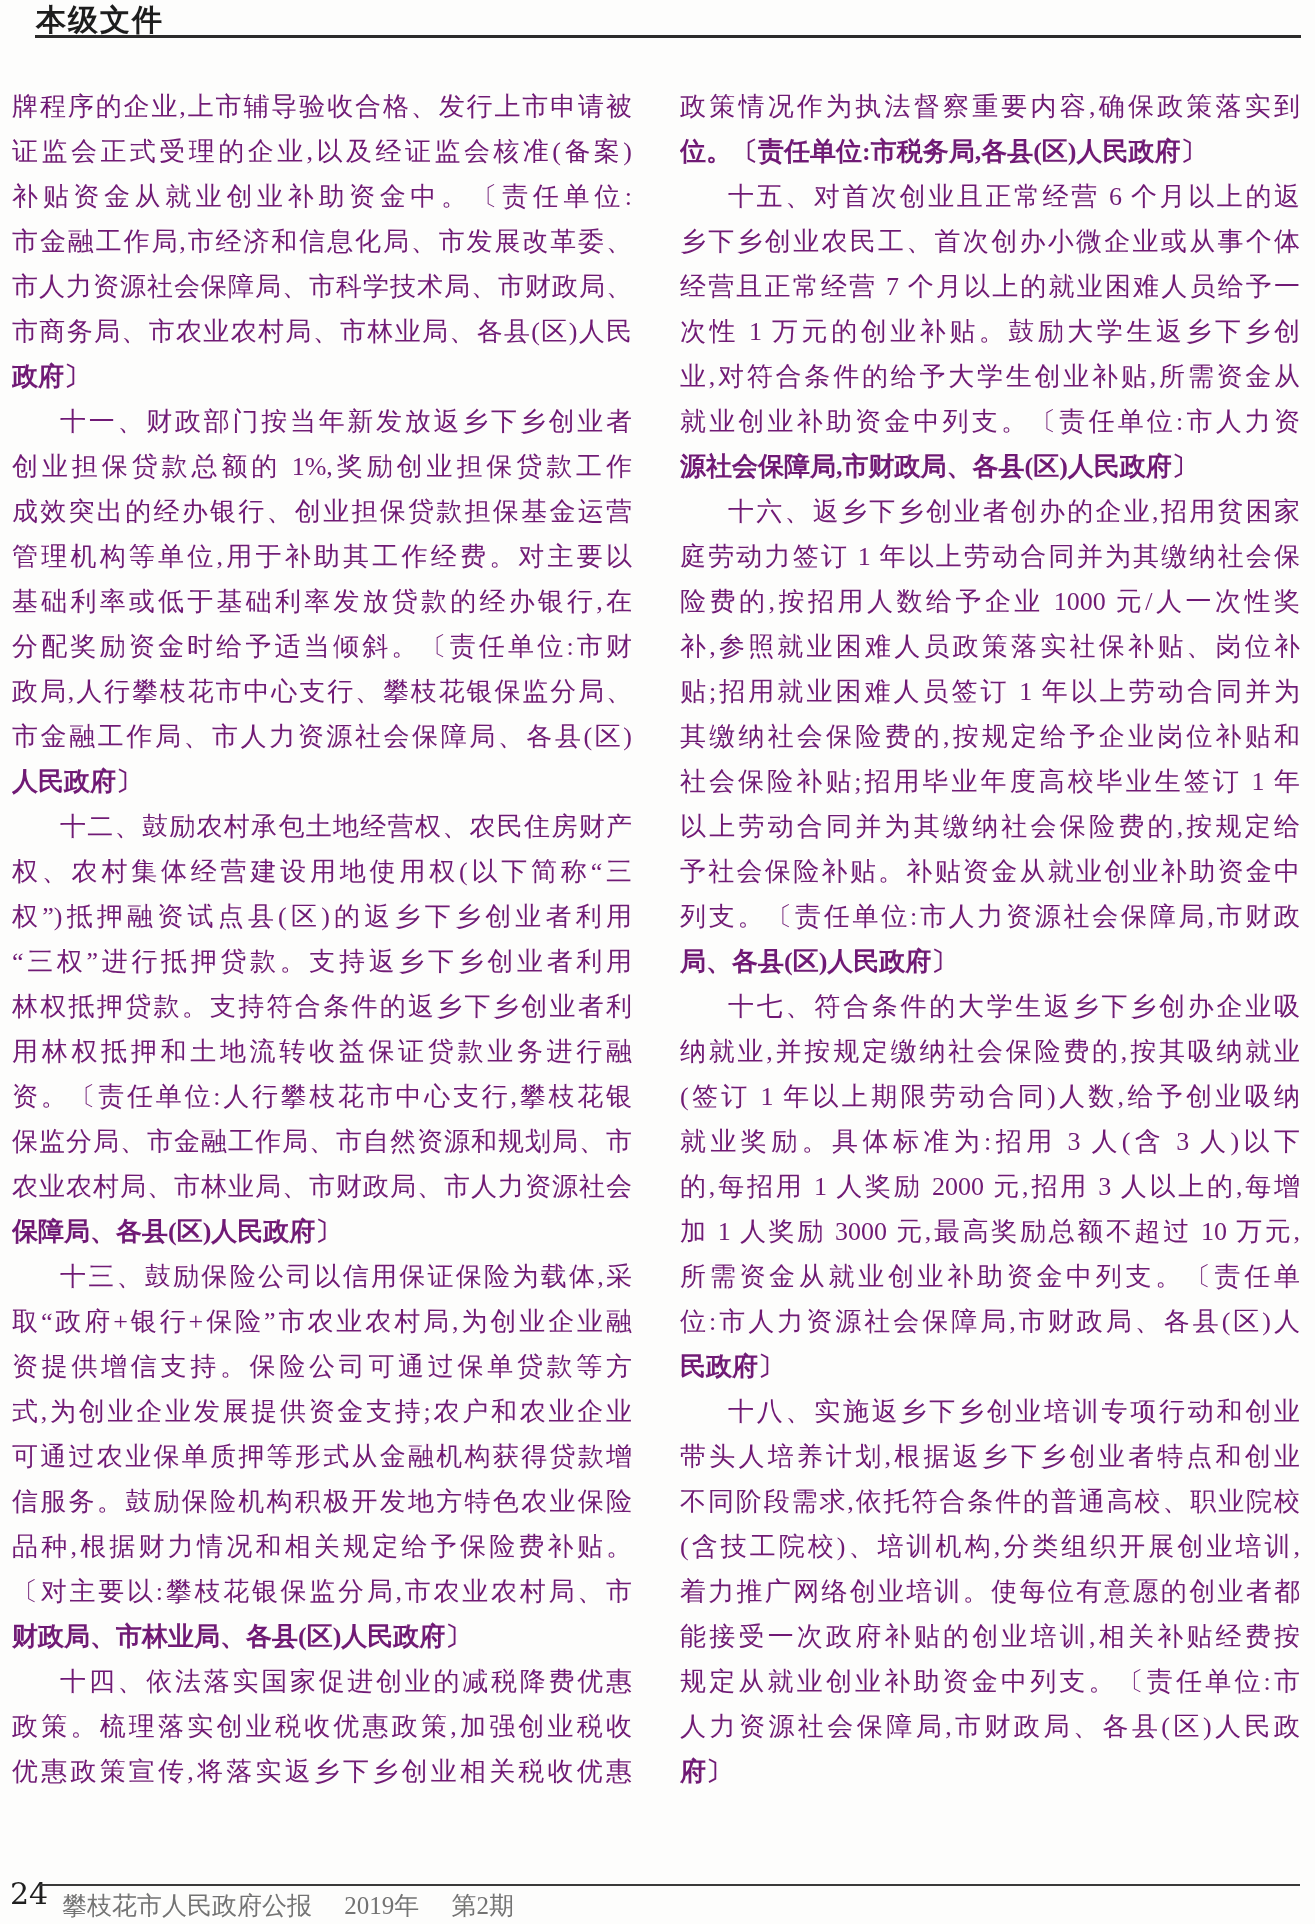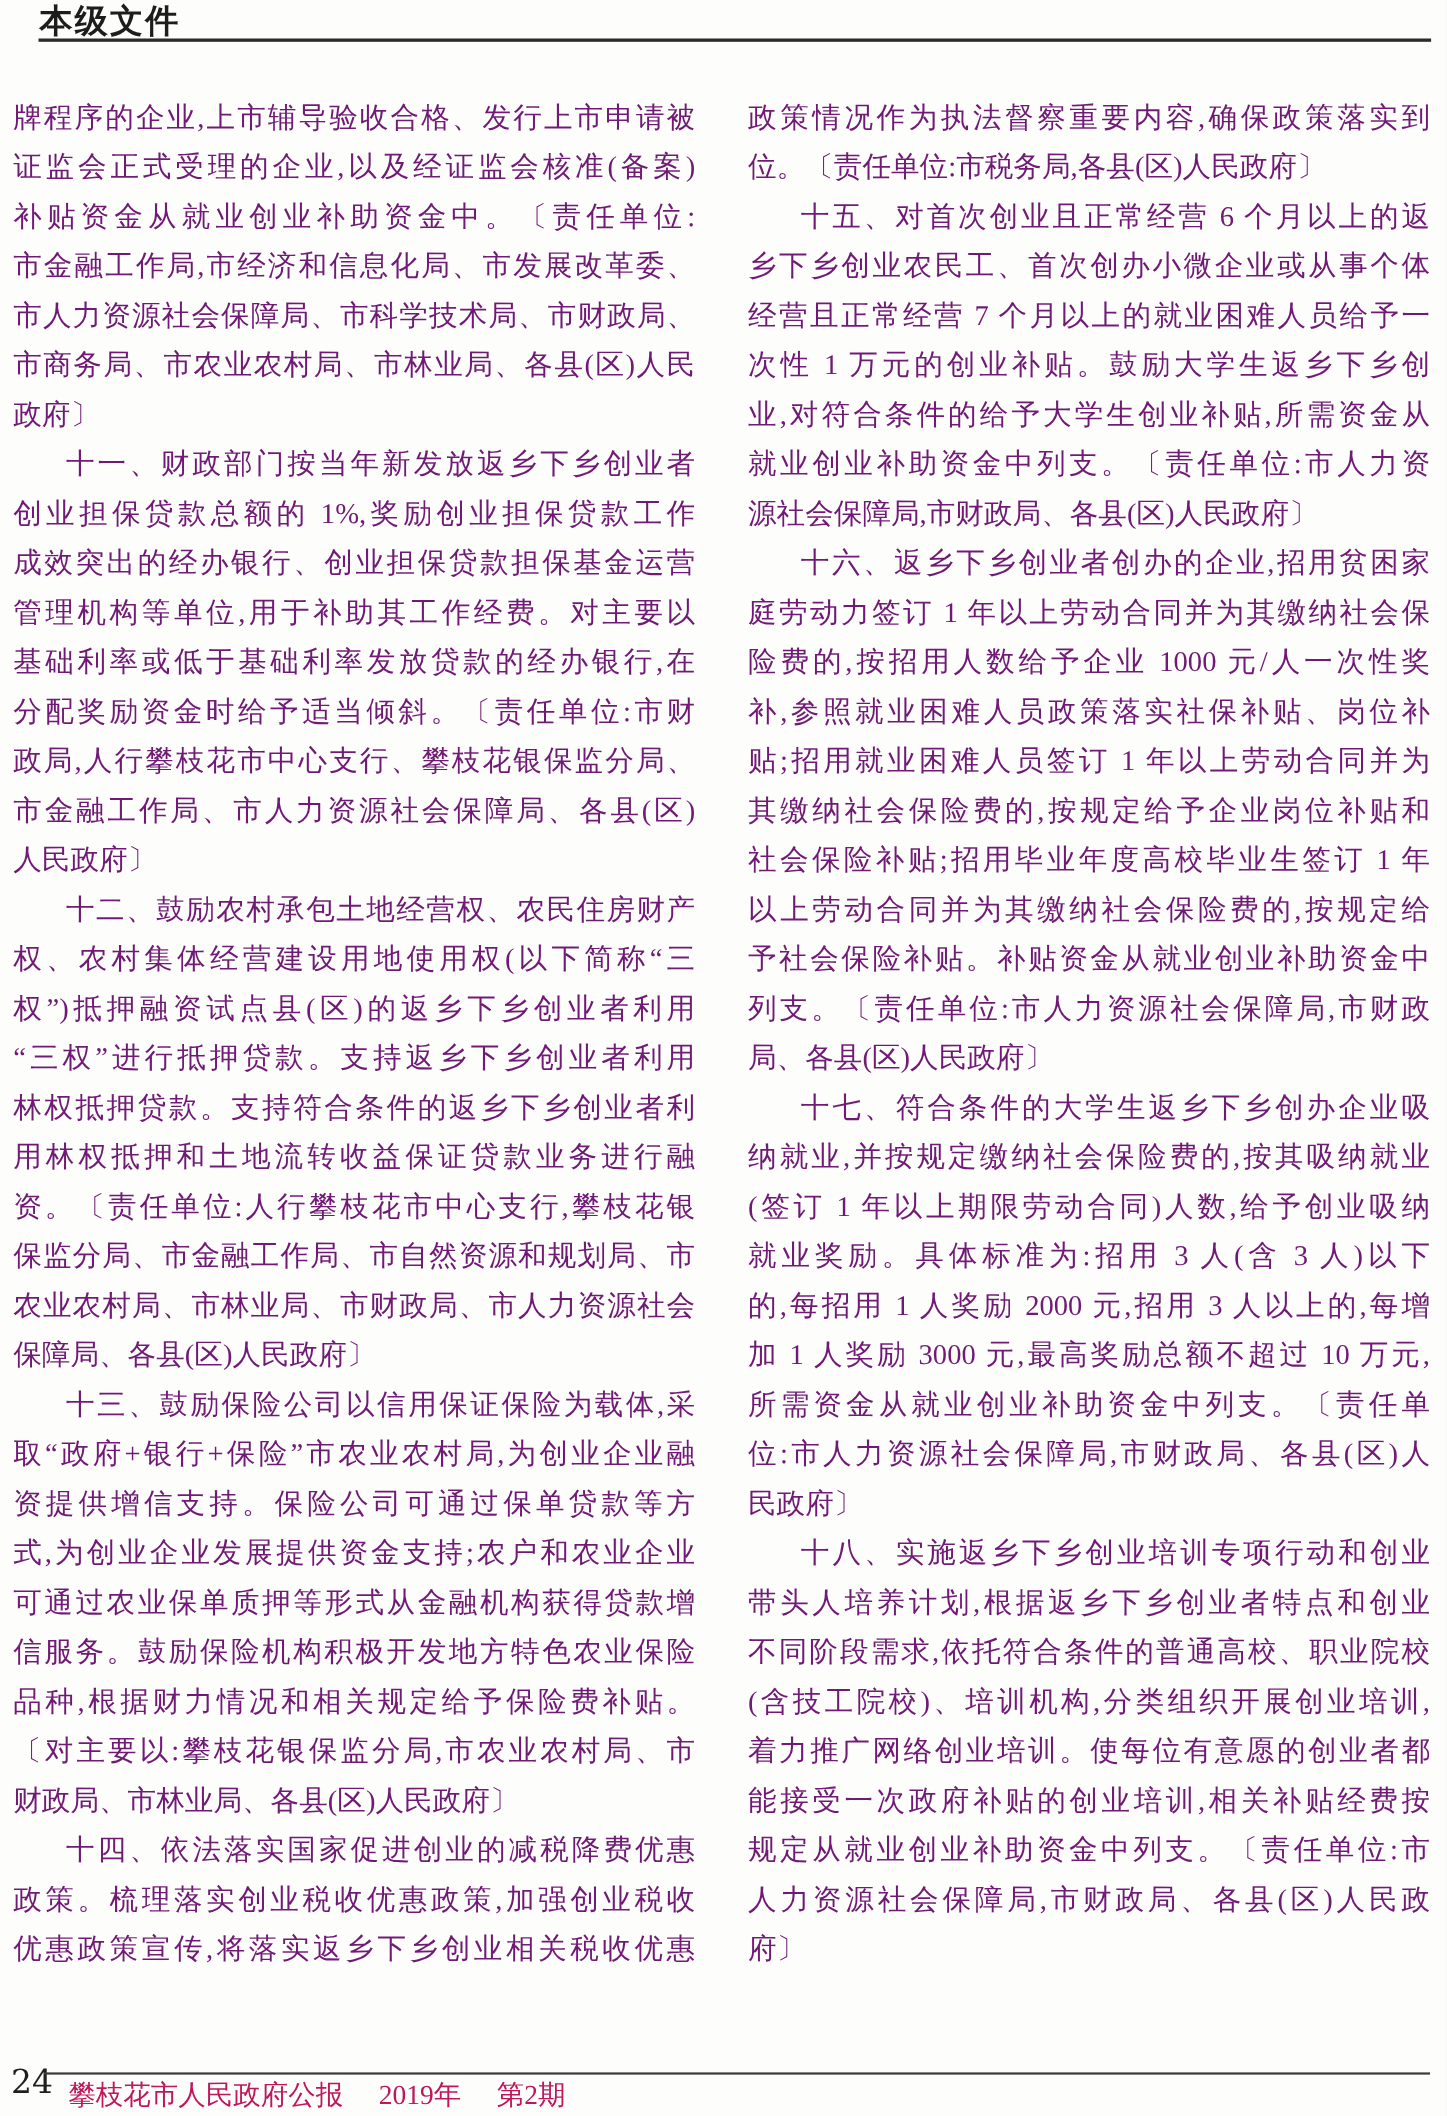--- a/index.html
+++ b/index.html
@@ -47,21 +47,21 @@
   .col-right { left: 680px; }
   .line {
     height: 45px;
     line-height: 45px;
     white-space: normal;
     overflow: hidden;
     text-align: justify;
     text-align-last: justify;
     text-justify: inter-ideograph;
   }
-  .line.end { text-align-last: left; }
+  .line.end { text-align-last: left; font-weight: bold; }
   .line.indent { text-indent: 48px; }
   
   .page-number {
     position: absolute;
     left: 10px;
     top: 1878px;
     font-family: "DejaVu Serif", serif;
     font-size: 30px;
     line-height: 32px;
     color: #1f1f1f;
@@ -73,21 +73,21 @@
     width: 1260px;
     height: 2px;
     background: #3a3a3a;
   }
   .footer-text {
     position: absolute;
     left: 62px;
     top: 1891px;
     font-size: 25px;
     line-height: 30px;
-    color: #be185d;
+    color: #737373;
     white-space: nowrap;
   }
   .footer-text .part { display: inline-block; }
   .footer-text .gap  { margin-right: 26px; }
 </style>
 </head>
 <body>
 
 <div class="page">
 

